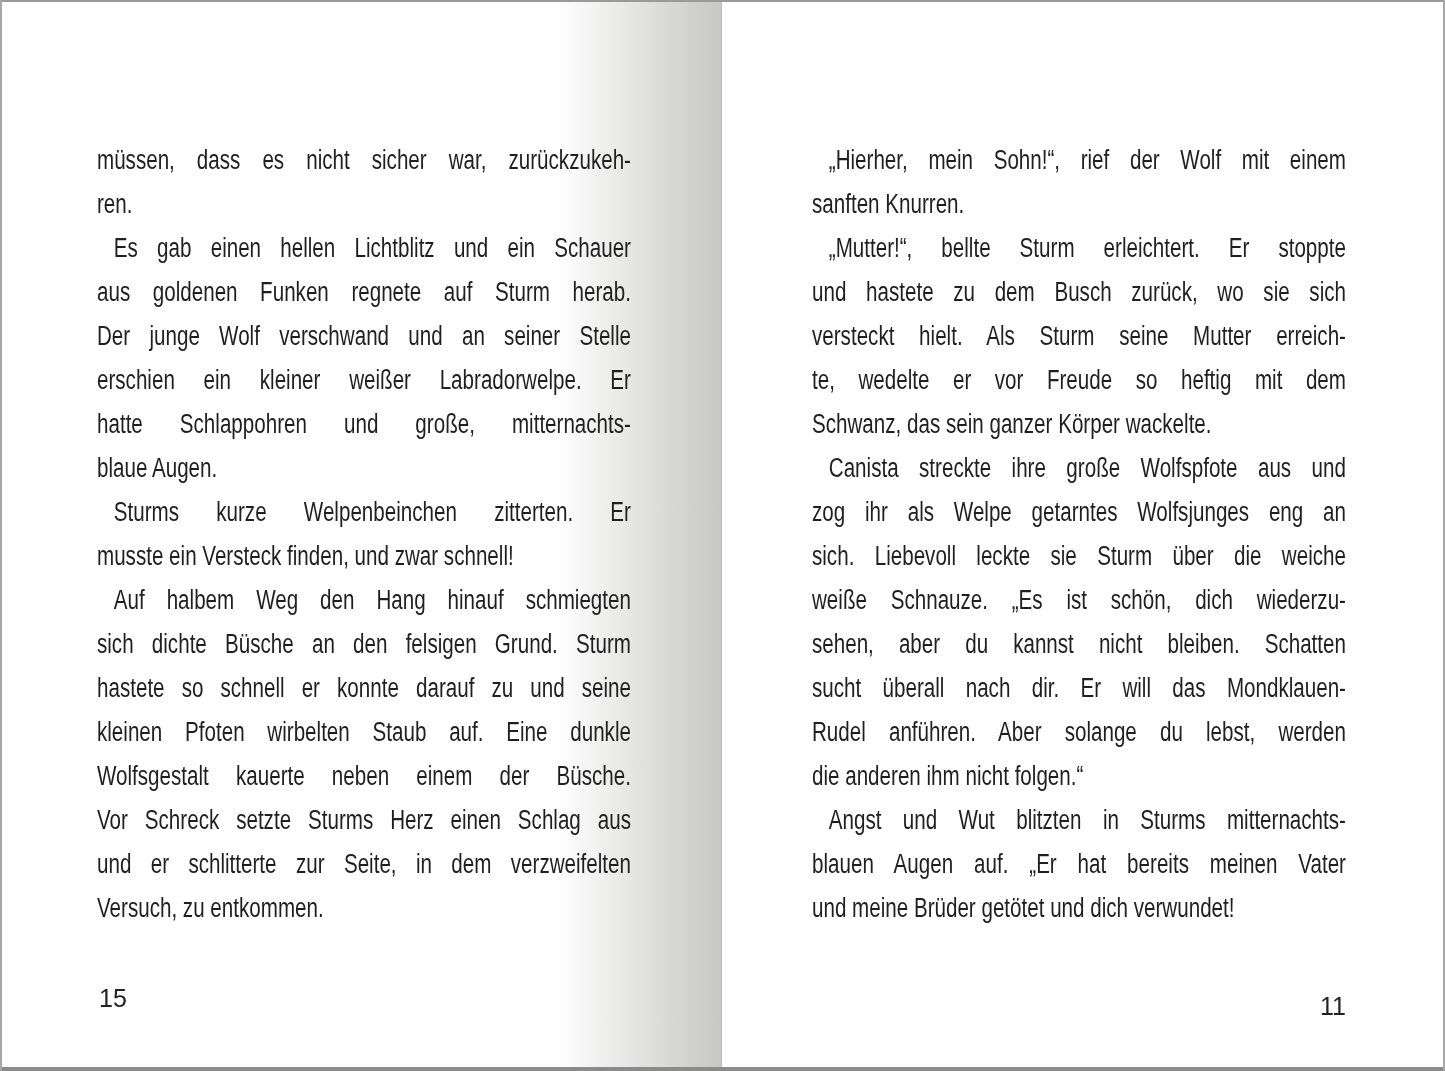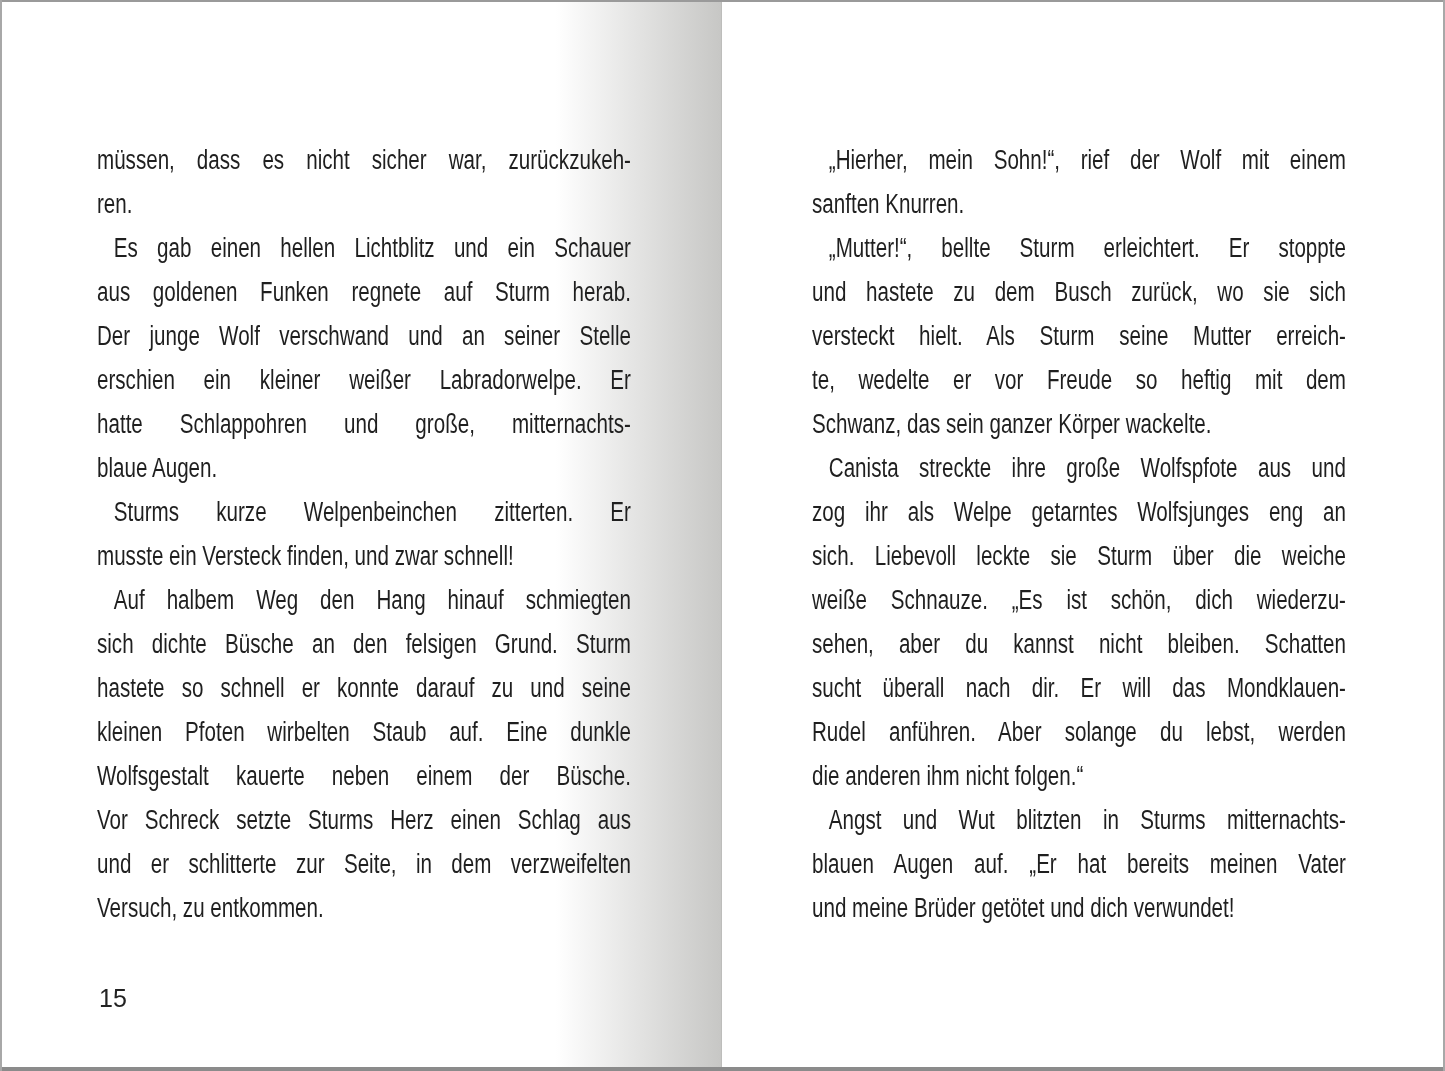--- a/index.html
+++ b/index.html
@@ -122,20 +122,21 @@
         <div class="line">sich. Liebevoll leckte sie Sturm über die weiche</div>
         <div class="line">weiße Schnauze. „Es ist schön, dich wiederzu-</div>
         <div class="line">sehen, aber du kannst nicht bleiben. Schatten</div>
         <div class="line">sucht überall nach dir. Er will das Mondklauen-</div>
         <div class="line">Rudel anführen. Aber solange du lebst, werden</div>
         <div class="line last">die anderen ihm nicht folgen.“</div>
         <div class="line indent">Angst und Wut blitzten in Sturms mitternachts-</div>
         <div class="line">blauen Augen auf. „Er hat bereits meinen Vater</div>
         <div class="line last">und meine Brüder getötet und dich verwundet!</div>
       </div>
+    <div class="pagenum pagenum-right">11</div>
   </div>
 
   <div class="edge edge-top"></div>
   <div class="edge edge-bottom"></div>
   <div class="edge edge-left"></div>
   <div class="edge edge-right"></div>
 
 </div>
 
 </body></html>

